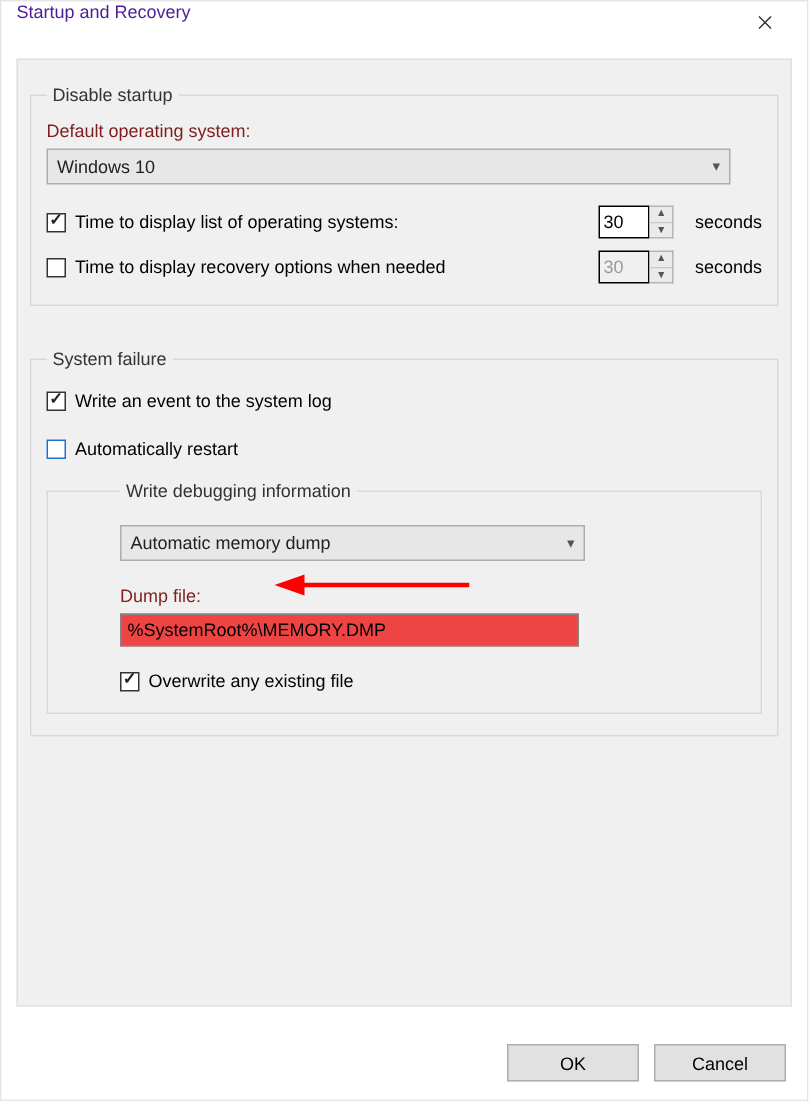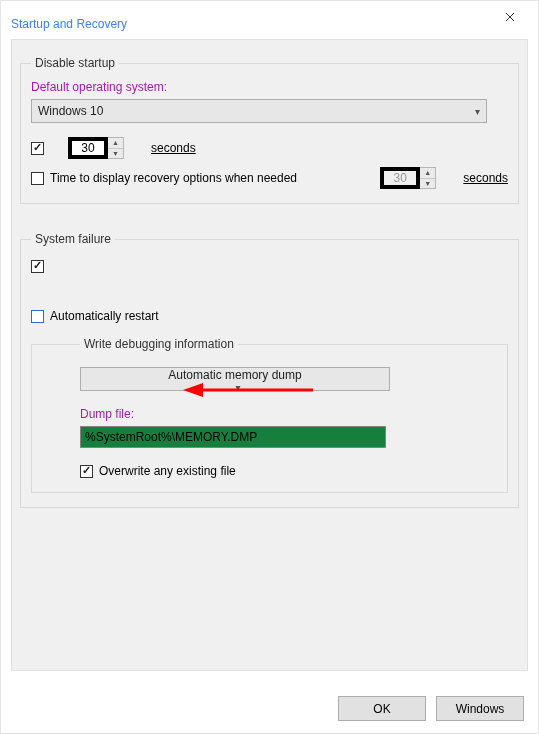--- a/index.html
+++ b/index.html
@@ -17,24 +17,24 @@
     width: 539px;
     height: 734px;
     background: #ffffff;
     box-sizing: border-box;
     position: relative;
     border: 1px solid #e5e5e5;
   }
   .titlebar {
     height: 30px;
     display: flex;
-    align-items: flex-end;
+    align-items: flex-start;
     padding: 0 8px 0 10px;
     font-size: 12px;
-    color: #3b82f6;
+    color: #4c1d95;
   }
   .titlebar .title-text { flex: 1; }
   .close-btn {
     width: 40px;
     height: 28px;
     display: flex;
     align-items: center;
     justify-content: center;
     color: #333;
     font-size: 15px;
@@ -63,21 +63,21 @@
     margin: 8px 0 18px 0;
     padding: 10px 10px 14px 10px;
   }
   fieldset.group > legend {
     font-size: 12px;
     color: #333;
     padding: 0 4px;
   }
   .label {
     font-size: 12px;
-    color: #a21caf;
+    color: #7f1d1d;
     margin-bottom: 5px;
   }
   .combo {
     display: flex;
     align-items: center;
     height: 22px;
     border: 1px solid #adadad;
     background: #e7e7e7;
     padding: 0 6px;
     font-size: 12px;
@@ -115,24 +115,24 @@
   .chk.blue { border-color: #1e6fd6; }
   .chk .mark { color: #222; font-weight: bold; transform: translateY(-1px); }
   .spinner {
     display: inline-flex;
     align-items: stretch;
     margin-left: 18px;
     height: 22px;
   }
   .spinner input {
     width: 28px;
-    border: 4px solid #000000;
+    border: 1px solid #000000;
     background: #fff;
     font-size: 12px;
-    text-align: center;
+    text-align: left;
     padding: 0 2px;
     outline: none;
   }
   .spinner input[disabled] {
     color: #9a9a9a;
     background: #f0f0f0;
   }
   .spin-btns {
     display: flex;
     flex-direction: column;
@@ -143,26 +143,26 @@
   .spin-btns div {
     flex: 1;
     display: flex;
     align-items: center;
     justify-content: center;
     font-size: 7px;
     color: #555;
     background: #eaeaea;
   }
   .spin-btns div:first-child { border-bottom: 1px solid #c8c8c8; }
-  .unit { margin-left: 27px; text-decoration: underline; }
+  .unit { margin-left: 14px; }
   .text-input {
     width: 296px;
     height: 20px;
     border: 1px solid #848484;
-    background: #15803d;
+    background: #ef4444;
     font-size: 12px;
     padding: 0 4px;
     outline: none;
   }
   .combo.medium { width: 296px; }
   .arrow {
     position: absolute;
     top: 379px;
     left: 182px;
     width: 130px;
@@ -213,20 +213,21 @@
       <div class="label">Default operating system:</div>
       <div class="combo wide">
         <span class="combo-text">Windows 10</span>
         <span class="chev">▾</span>
       </div>
 
       <div class="row">
         <span class="chk">
             <span class="mark">✓</span>
           </span>
+        <span style="flex:1">Time to display list of operating systems:</span>
         <span class="spinner">
           <input value="30" style="">
           <span class="spin-btns">
               <div>▲</div>
               <div>▼</div>
             </span>
         </span>
         <span class="unit">seconds</span>
       </div>
 
@@ -244,31 +245,32 @@
       </div>
     </fieldset>
 
     <fieldset class="group" style="margin-top:28px;">
       <legend>System failure</legend>
 
       <div class="row" style="margin-top:4px">
         <span class="chk">
             <span class="mark">✓</span>
           </span>
-      </div>
-
-      <div class="row" style="margin-top:36px">
+        <span>Write an event to the system log</span>
+      </div>
+
+      <div class="row" style="margin-top:18px">
         <span class="chk blue"></span>
         <span>Automatically restart</span>
       </div>
 
       <fieldset class="group" style="margin-top:14px;margin-bottom:0;padding-left:48px;">
         <legend>Write debugging information</legend>
 
-        <div class="combo medium" style="margin-top:6px;flex-direction:column;">
+        <div class="combo medium" style="margin-top:6px;">
           <span class="combo-text">Automatic memory dump</span>
           <span class="chev">▾</span>
         </div>
 
         <div class="label" style="margin-top:16px;">Dump file:</div>
         <input class="text-input" value="%SystemRoot%\MEMORY.DMP" style="">
 
         <div class="row" style="margin-top:16px">
           <span class="chk">
               <span class="mark">✓</span>
@@ -281,16 +283,16 @@
 
   </div>
 
   <svg class="arrow" viewBox="0 0 130 20">
     <line x1="130" y1="10" x2="18" y2="10" stroke="#ff0000" stroke-width="3"></line>
     <polygon points="0,10 20,3 20,17" fill="#ff0000"></polygon>
   </svg>
 
   <div class="buttons">
     <div class="btn">OK</div>
-    <div class="btn">Windows</div>
+    <div class="btn">Cancel</div>
   </div>
 
 </div>
 
 </body></html>

